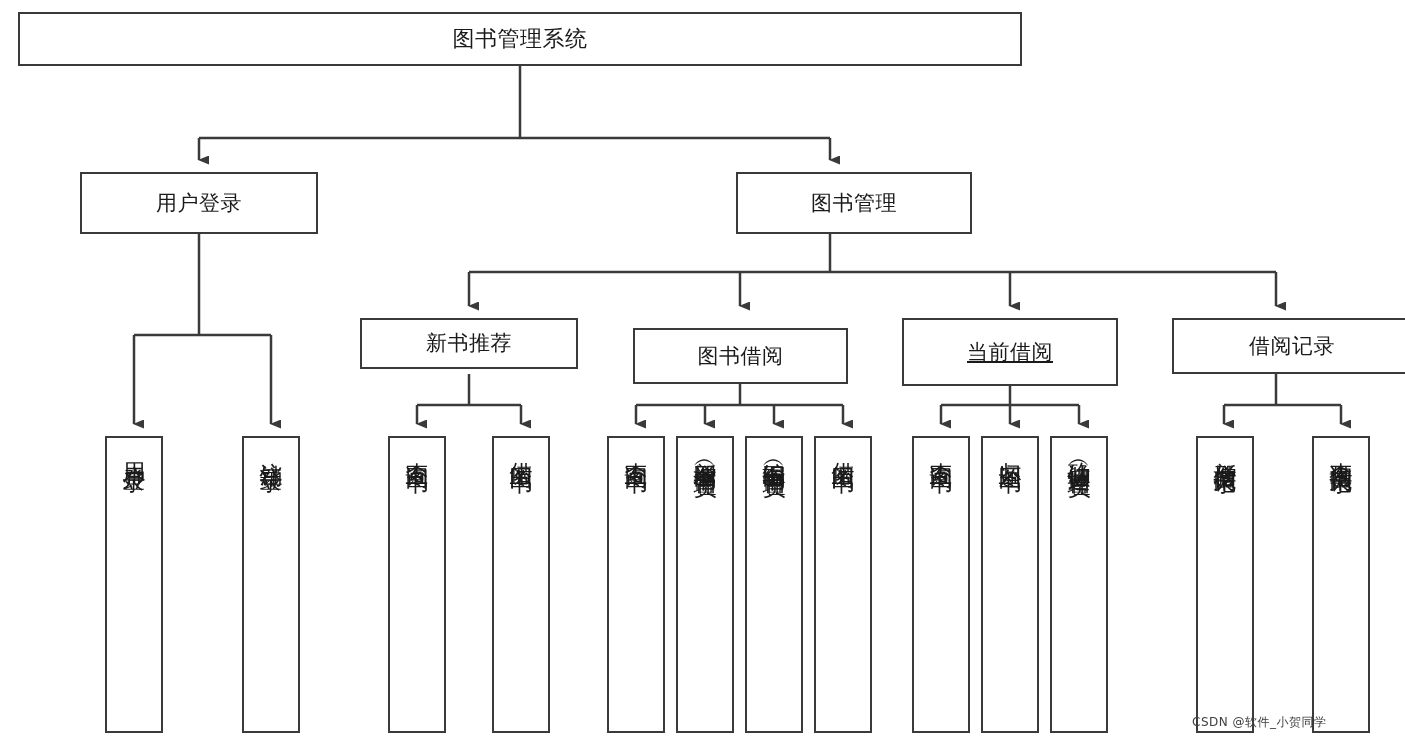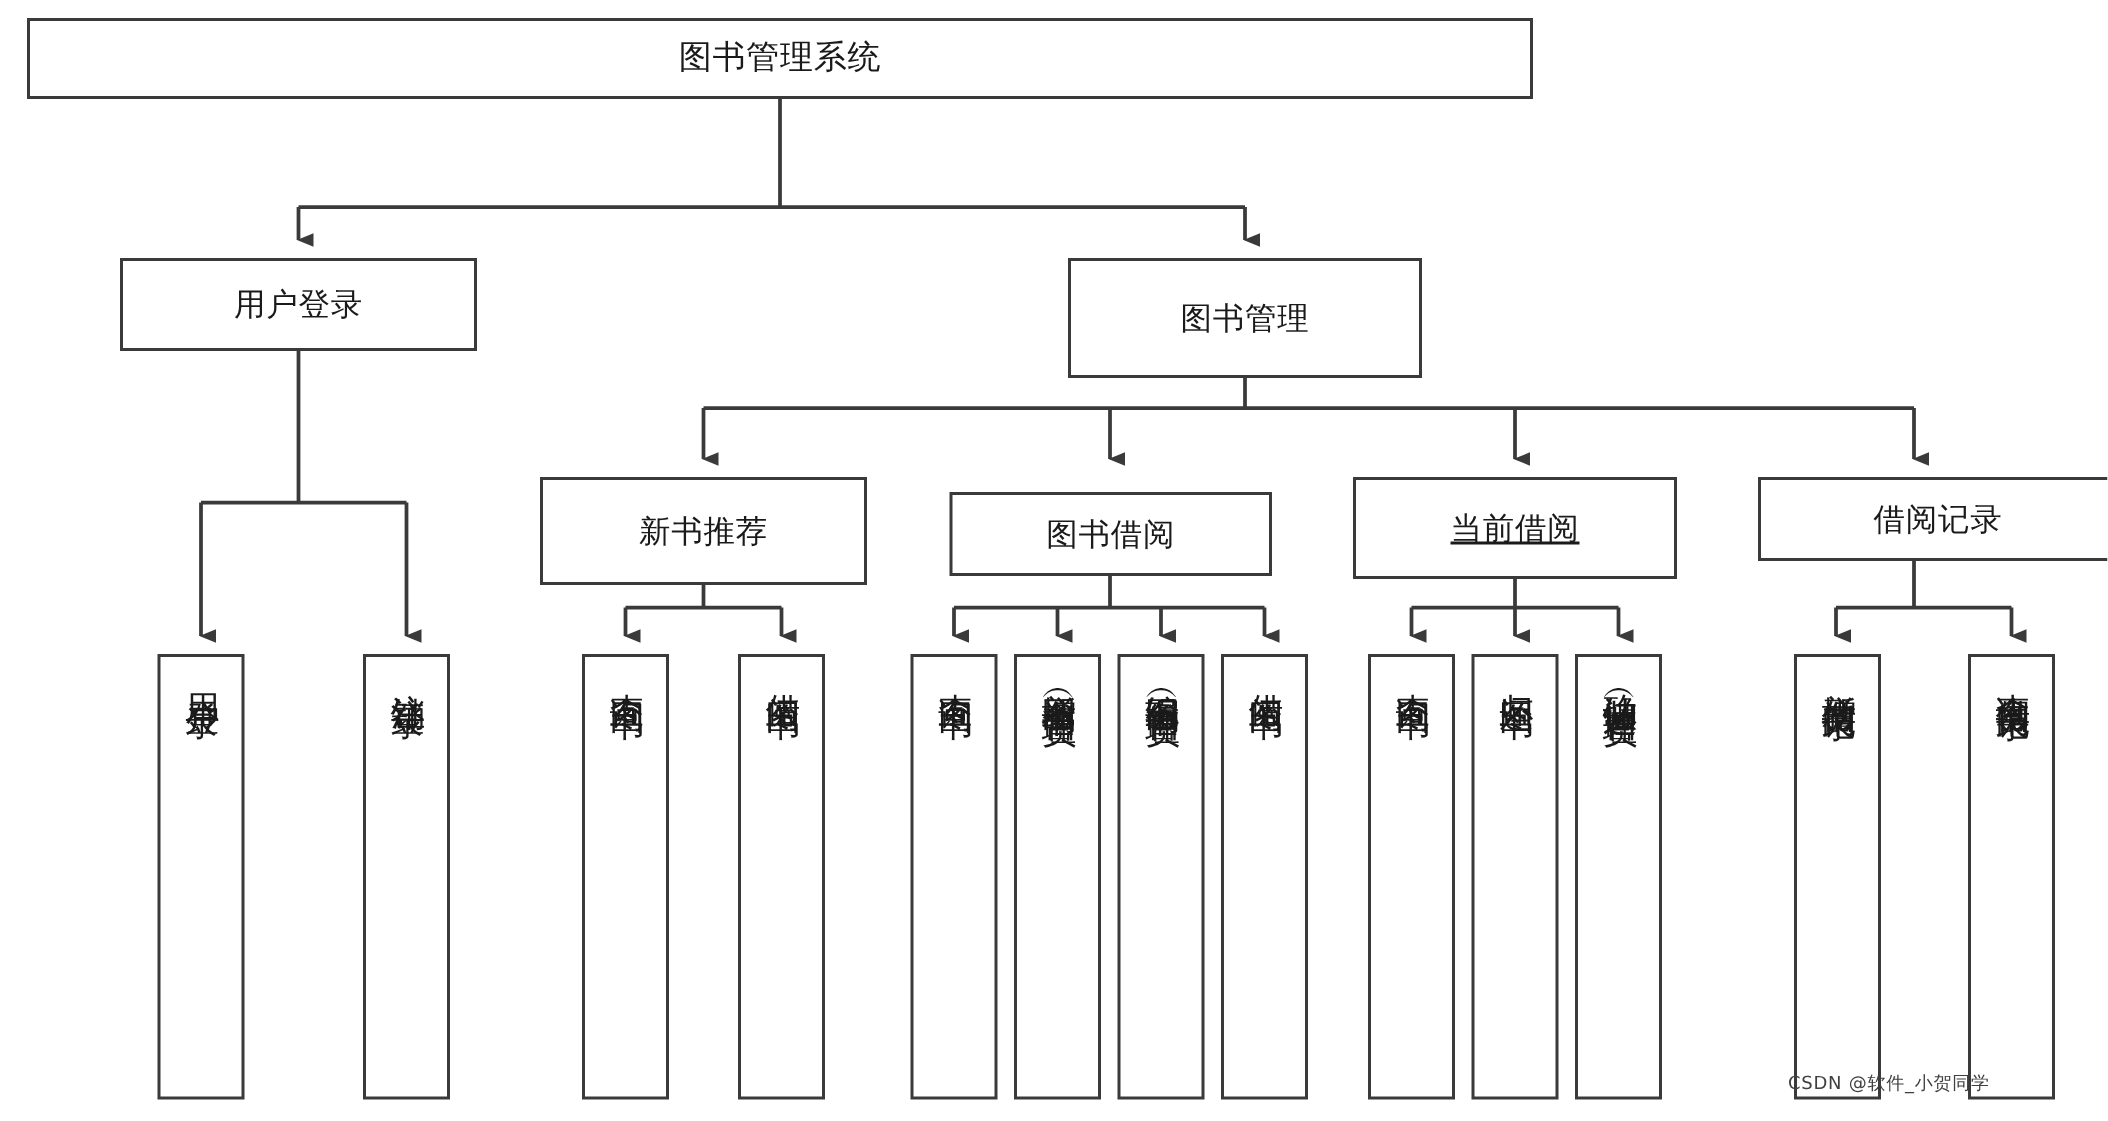--- a/index.html
+++ b/index.html
@@ -128,25 +128,25 @@
     </g>
   </svg>
 
   <div class="node root horiz" style="left:18px; top:12px; width:1004px; height:54px;">
     <span class="node-label">图书管理系统</span>
   </div>
 
   <div class="node horiz" style="left:80px; top:172px; width:238px; height:62px;">
     <span class="node-label">用户登录</span>
   </div>
-  <div class="node horiz" style="left:712px; top:172px; width:236px; height:80px;">
+  <div class="node horiz" style="left:736px; top:172px; width:236px; height:62px;">
     <span class="node-label">图书管理</span>
   </div>
 
-  <div class="node horiz" style="left:360px; top:318px; width:218px; height:72px;">
+  <div class="node horiz" style="left:360px; top:318px; width:218px; height:51px;">
     <span class="node-label">新书推荐</span>
   </div>
   <div class="node horiz" style="left:633px; top:328px; width:215px; height:56px;">
     <span class="node-label">图书借阅</span>
   </div>
   <div class="node horiz" style="left:902px; top:318px; width:216px; height:68px;text-decoration:underline;">
     <span class="node-label">当前借阅</span>
   </div>
   <div class="node horiz" style="left:1172px; top:318px; width:240px; height:56px;">
     <span class="node-label">借阅记录</span>

